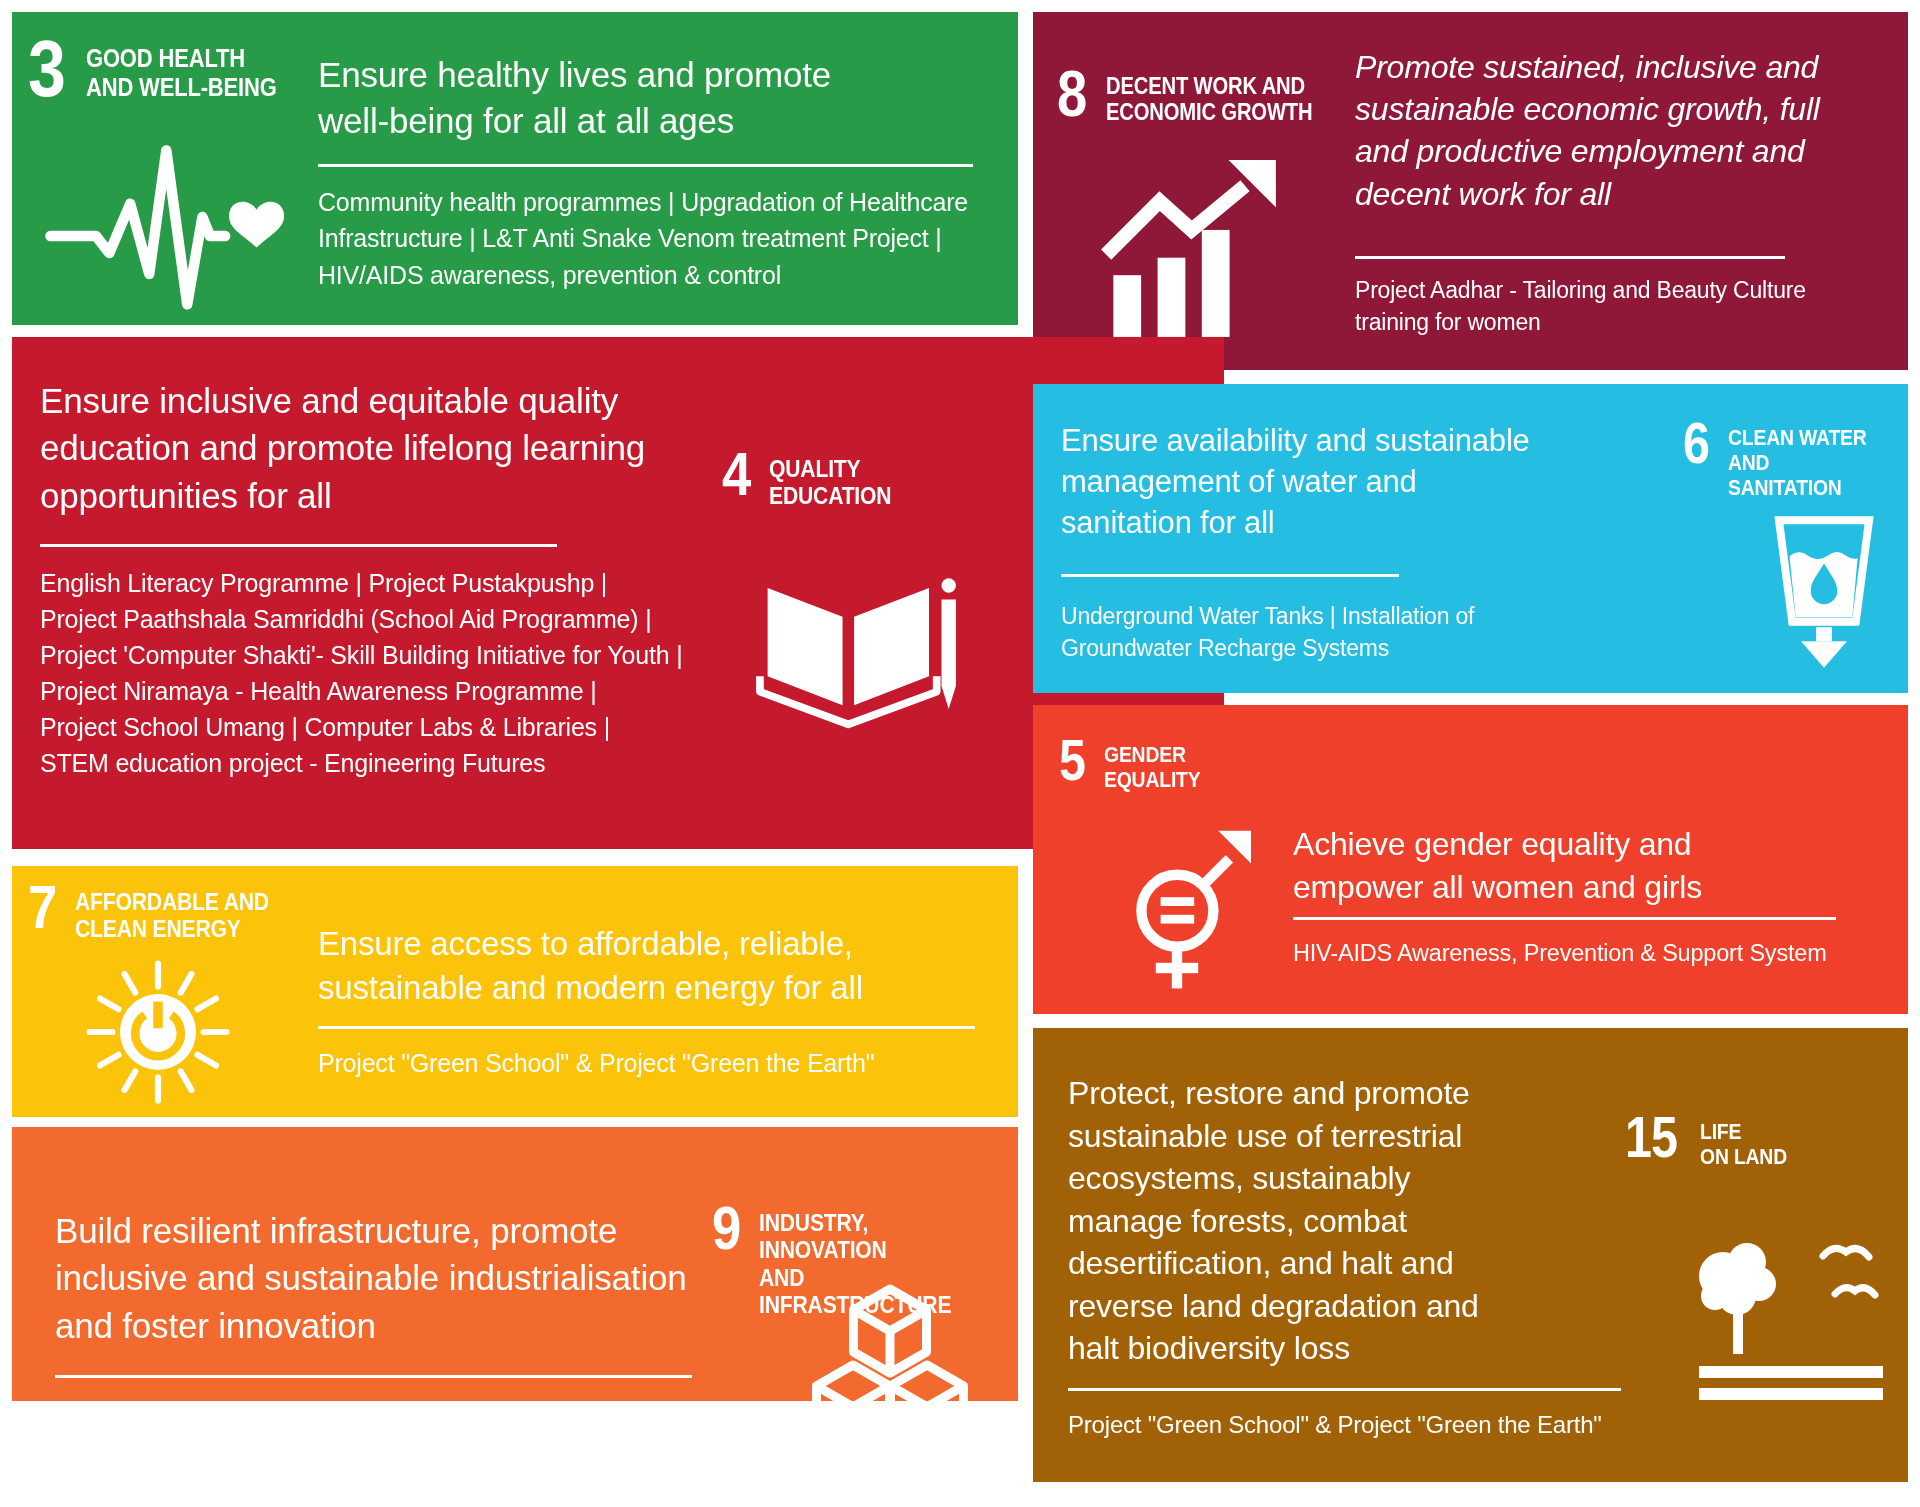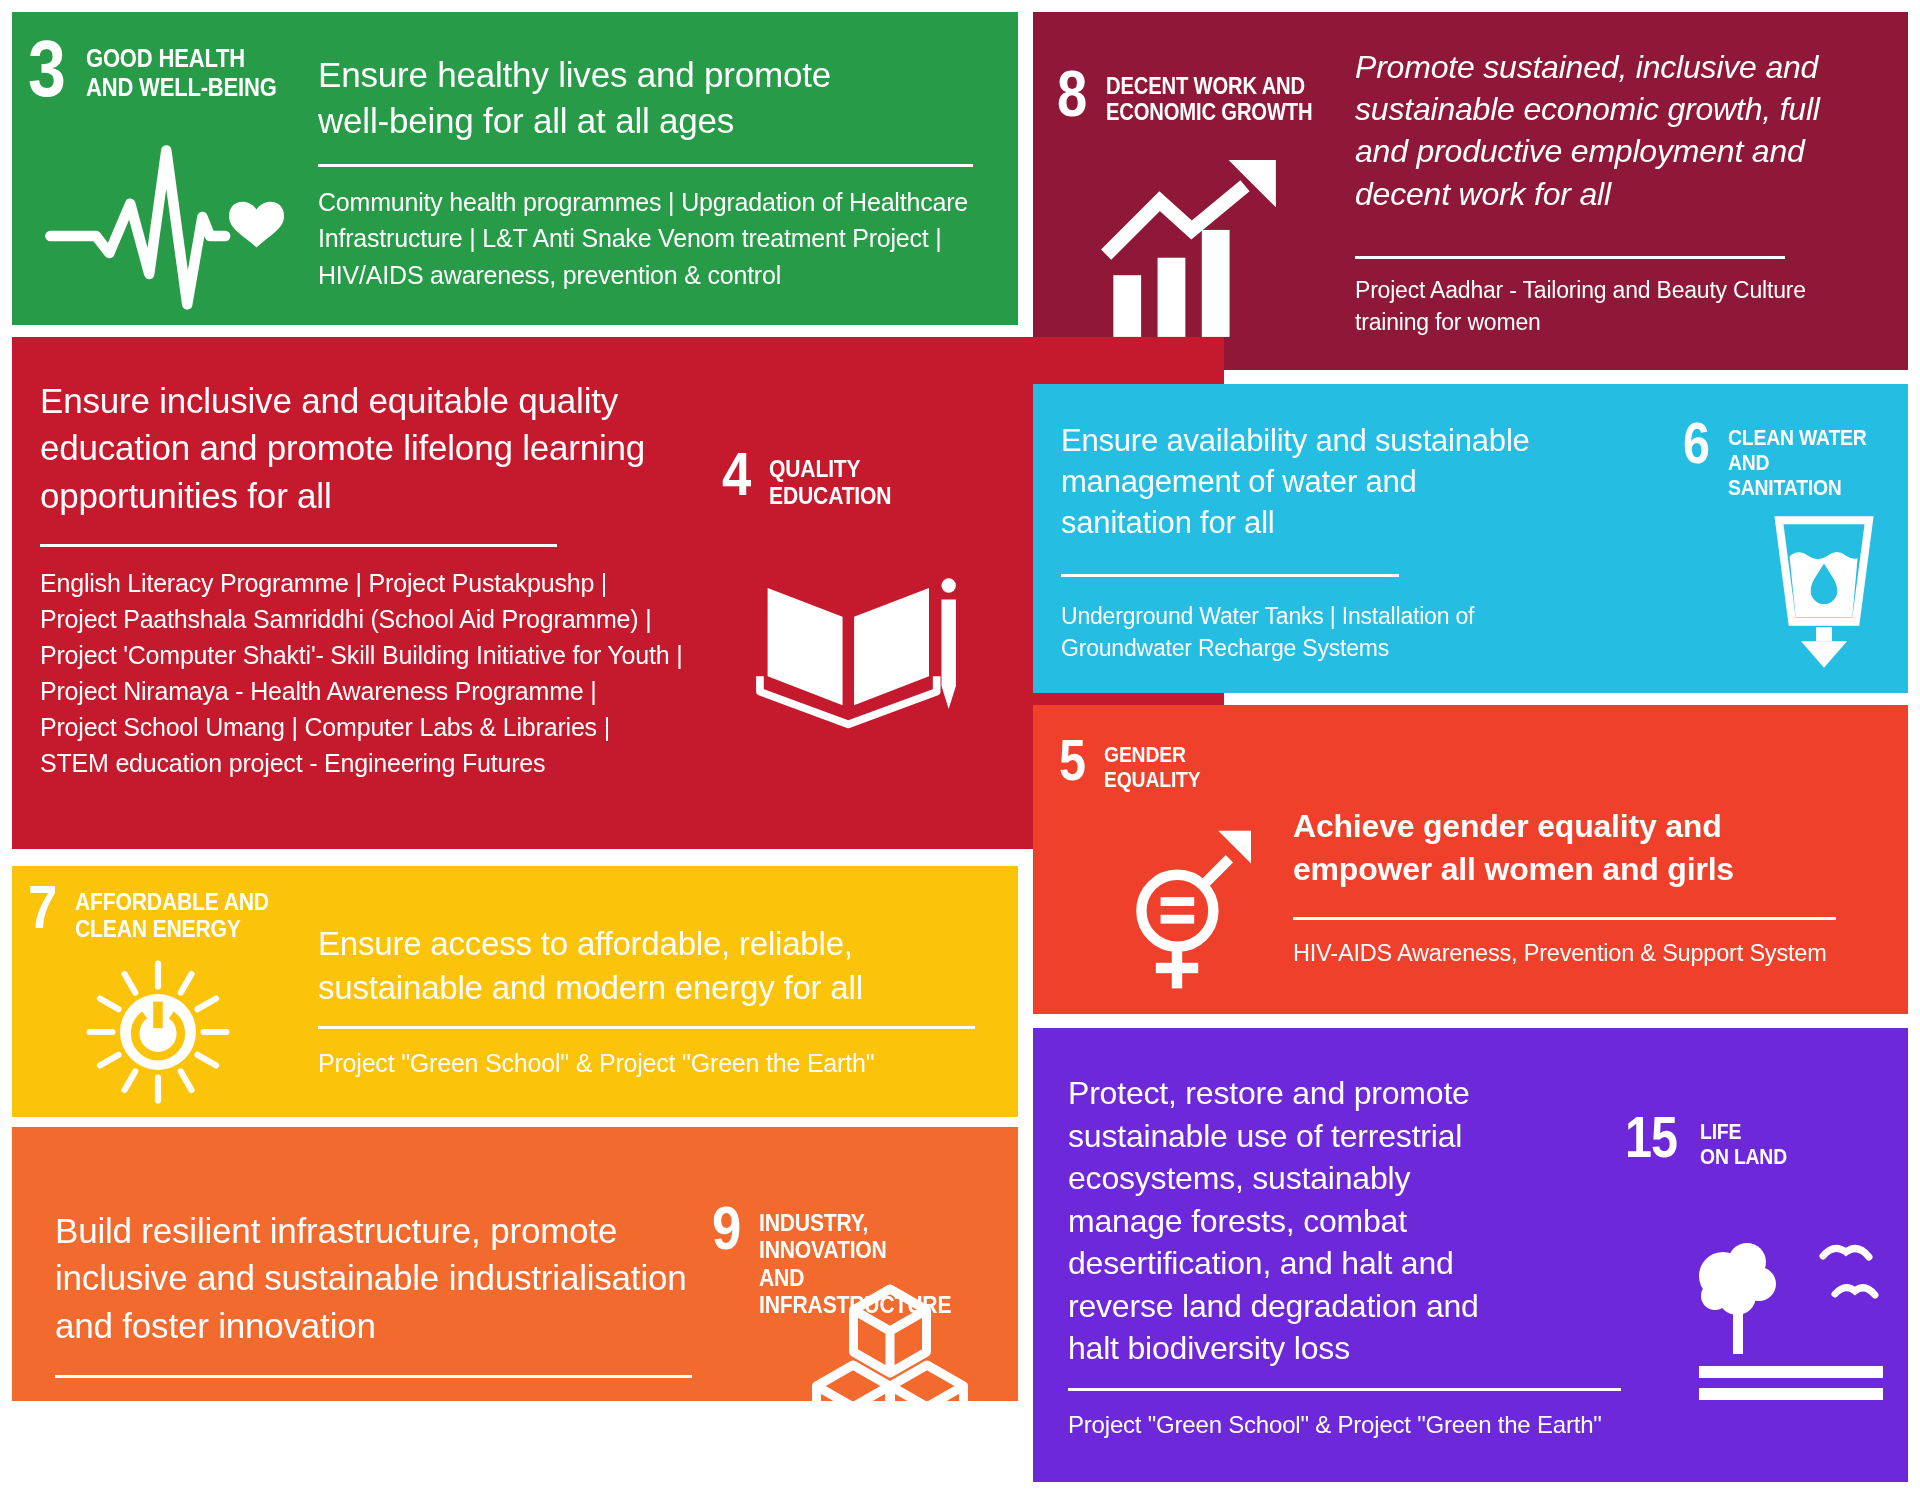--- a/index.html
+++ b/index.html
@@ -128,21 +128,21 @@
     </div>
     <svg class="abs" style="left:90px;top:116px;" width="136" height="186" viewBox="0 0 170 232">
       <circle cx="68" cy="112" r="45" fill="none" stroke="#fff" stroke-width="13"></circle>
       <rect x="47" y="95" width="42" height="11" fill="#fff"></rect>
       <rect x="47" y="117" width="42" height="11" fill="#fff"></rect>
       <line x1="100" y1="80" x2="133" y2="47" stroke="#fff" stroke-width="13"></line>
       <polygon points="119,12 160,12 160,53" fill="#fff"></polygon>
       <rect x="61" y="157" width="13" height="52" fill="#fff"></rect>
       <rect x="41" y="177" width="53" height="13" fill="#fff"></rect>
     </svg>
-    <h2 class="abs heading" style="left:260px;top:100px;font-size:32px;line-height:1.33;font-weight:bold;">Achieve gender equality and
+    <h2 class="abs heading" style="left:260px;top:118px;font-size:32px;line-height:1.33;">Achieve gender equality and
 empower all women and girls</h2>
     <div class="abs rule" style="left:260px;top:212px;width:543px;"></div>
     <p class="abs projects" style="left:260px;top:232px;font-size:23.5px;line-height:1.4;">HIV-AIDS Awareness, Prevention &amp; Support System</p>
   </section>
 
   <section class="panel p7" style="background-color: rgb(252, 195, 11); --panel: #FCC30B;">
     <div class="abs idblock" style="left:16px;top:16px;">
       <div class="num num-lg">7</div>
       <div class="lbl lbl-lg">AFFORDABLE AND
 CLEAN ENERGY</div>
@@ -186,21 +186,21 @@
     </div>
     <svg class="abs" style="left:772px;top:150px;" width="212" height="204" viewBox="0 0 212 204">
       <g fill="none" stroke="#fff" stroke-width="9" stroke-linejoin="round">
         <path d="M106,12 L142.5,33 L142.5,75 L106,96 L69.5,75 L69.5,33 Z M69.5,33 L106,54 L142.5,33 M106,54 L106,96"></path>
         <path d="M69,88 L105.5,109 L105.5,151 L69,172 L32.5,151 L32.5,109 Z M32.5,109 L69,130 L105.5,109 M69,130 L69,172"></path>
         <path d="M143,88 L179.5,109 L179.5,151 L143,172 L106.5,151 L106.5,109 Z M106.5,109 L143,130 L179.5,109 M143,130 L143,172"></path>
       </g>
     </svg>
   </section>
 
-  <section class="panel p15" style="background-color: #6d28d9; --panel: #41AE4C;">
+  <section class="panel p15" style="background-color: #a16207; --panel: #41AE4C;">
     <h2 class="abs heading" style="left:35px;top:44px;font-size:32px;line-height:1.33;">Protect, restore and promote
 sustainable use of terrestrial
 ecosystems, sustainably
 manage forests, combat
 desertification, and halt and
 reverse land degradation and
 halt biodiversity loss</h2>
     <div class="abs rule" style="left:35px;top:360px;width:553px;"></div>
     <p class="abs projects" style="left:35px;top:380px;font-size:24px;line-height:1.4;">Project "Green School" &amp; Project "Green the Earth"</p>
     <div class="abs idblock" style="left:592px;top:86px;">

